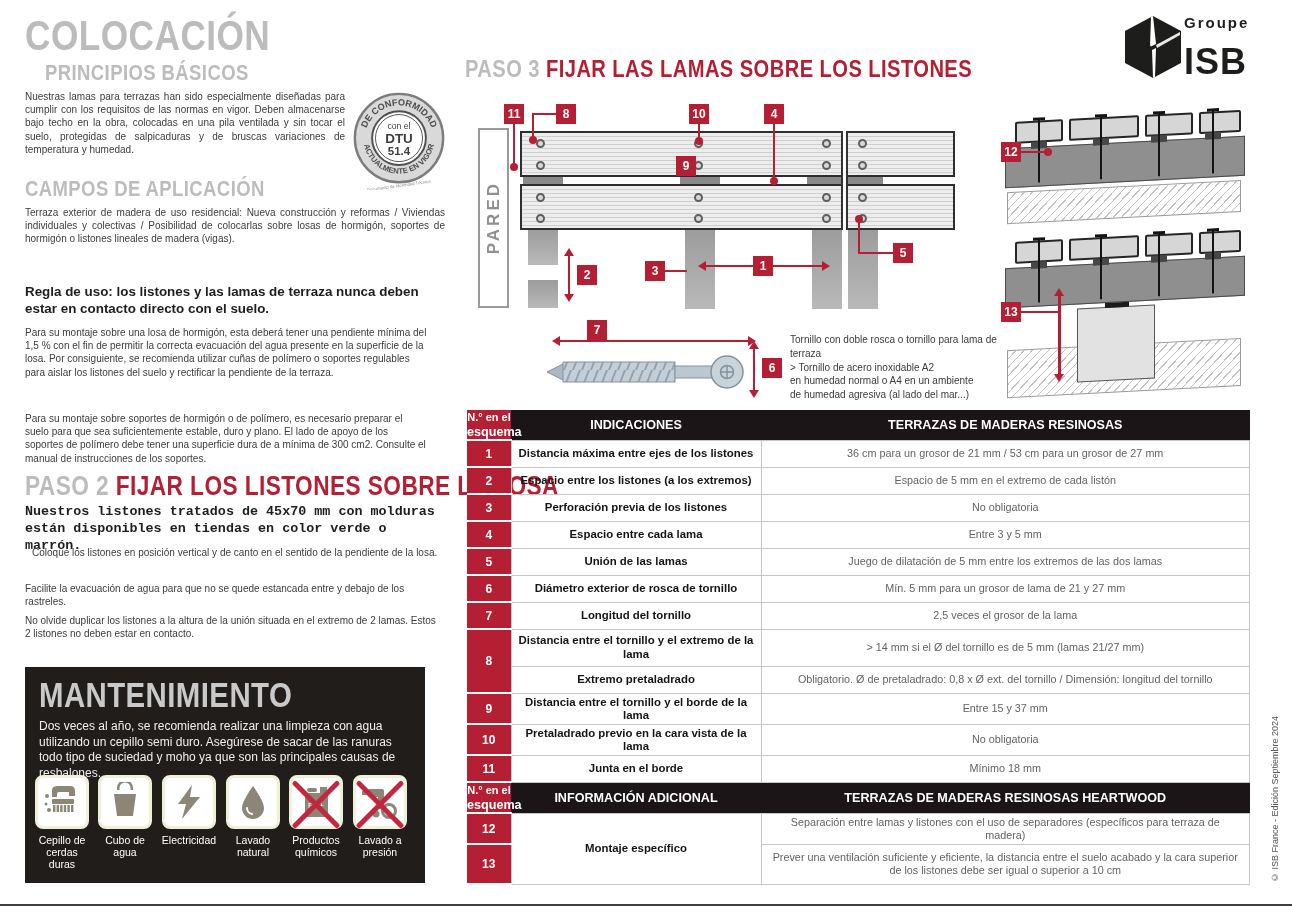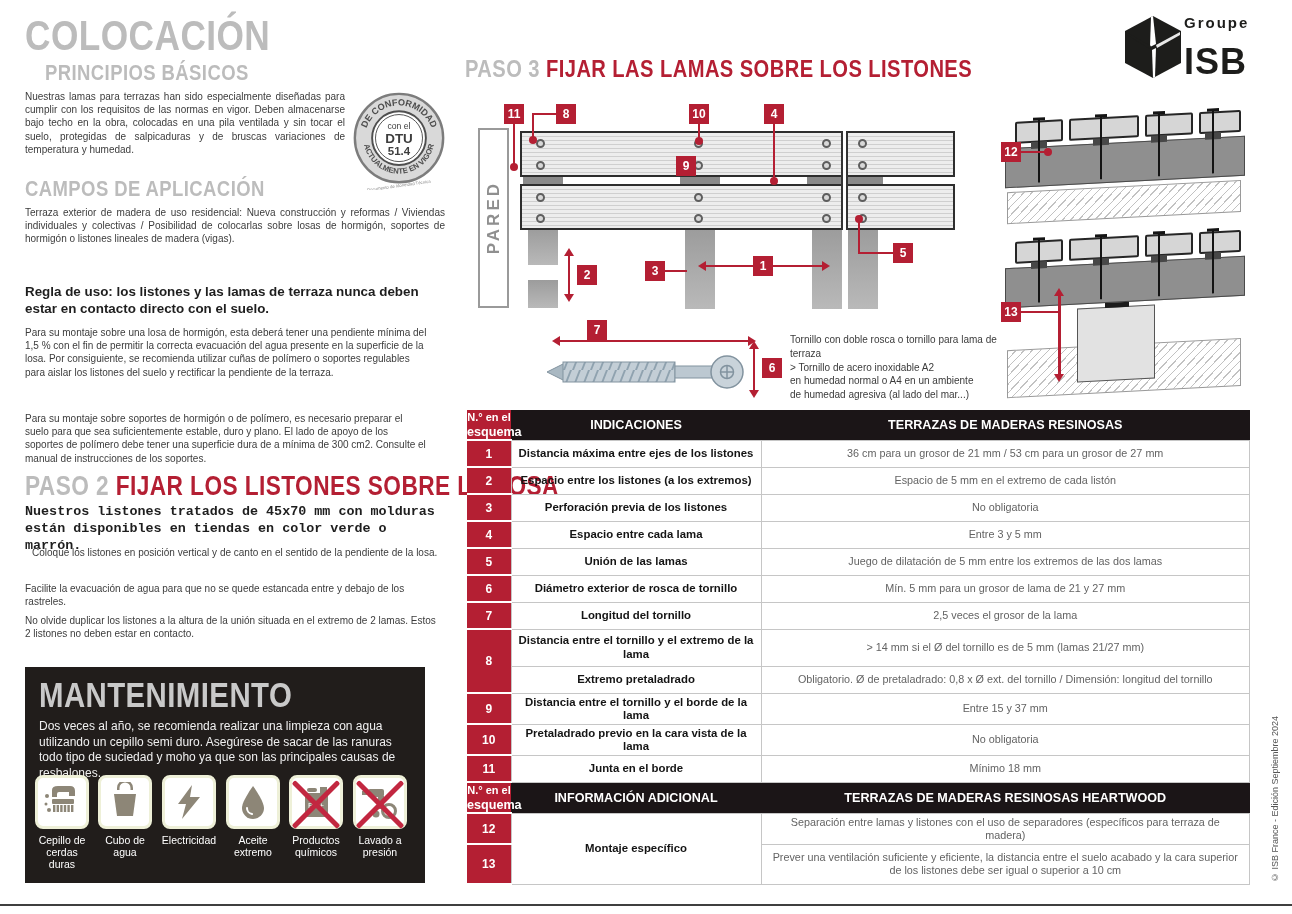--- a/index.html
+++ b/index.html
@@ -199,21 +199,21 @@
         <rect x="18" y="14" width="6" height="13"></rect>
         <circle cx="29" cy="29" r="6.5" fill="none" stroke="#8d8677" stroke-width="3"></circle>
         <circle cx="16" cy="32" r="3.5"></circle>
       </svg>
       <div class="cross"></div>
     </div>
 
     <div class="icolabel" style="left:7px;top:168px;">Cepillo de cerdas duras</div>
     <div class="icolabel" style="left:70px;top:168px;">Cubo de agua</div>
     <div class="icolabel" style="left:130px;top:168px;width:68px;">Electricidad</div>
-    <div class="icolabel" style="left:198px;top:168px;">Aceite extremo</div>
+    <div class="icolabel" style="left:198px;top:168px;">Lavado natural</div>
     <div class="icolabel" style="left:261px;top:168px;">Productos químicos</div>
     <div class="icolabel" style="left:325px;top:168px;">Lavado a presión</div>
   </div>
 
   <div class="abs" style="left:1122px;top:14px;display:flex;align-items:center;">
     <svg width="62" height="66" viewBox="0 0 62 66">
       <polygon points="31,2 59,17 59,49 31,64 3,49 3,17" fill="#1d1d1b"></polygon>
       <polygon points="31,2 34,30 28,33 29,3" fill="#ffffff"></polygon>
       <polygon points="31,64 30,36 34,34 33,63" fill="#ffffff"></polygon>
       <polygon points="4,18 29,32 28,35 5,21" fill="#1d1d1b"></polygon>

